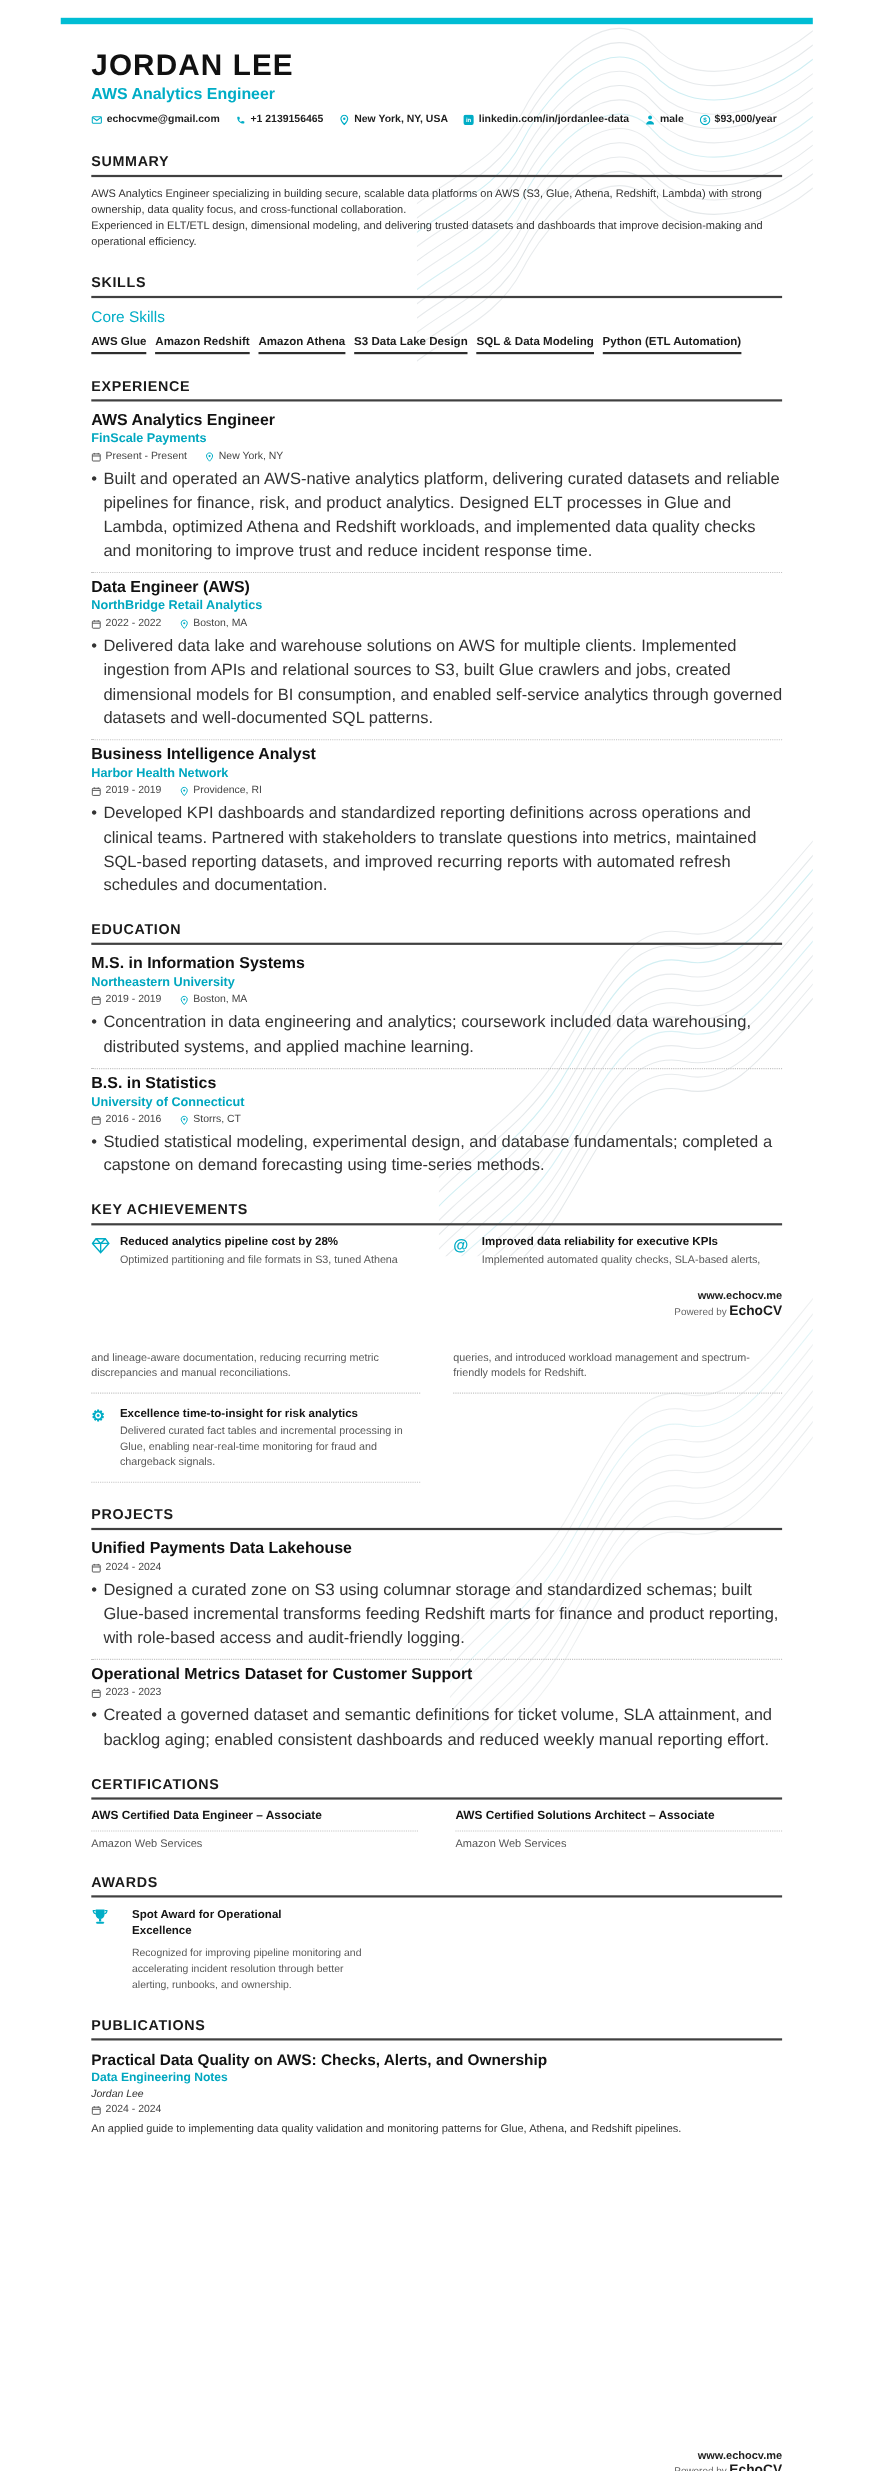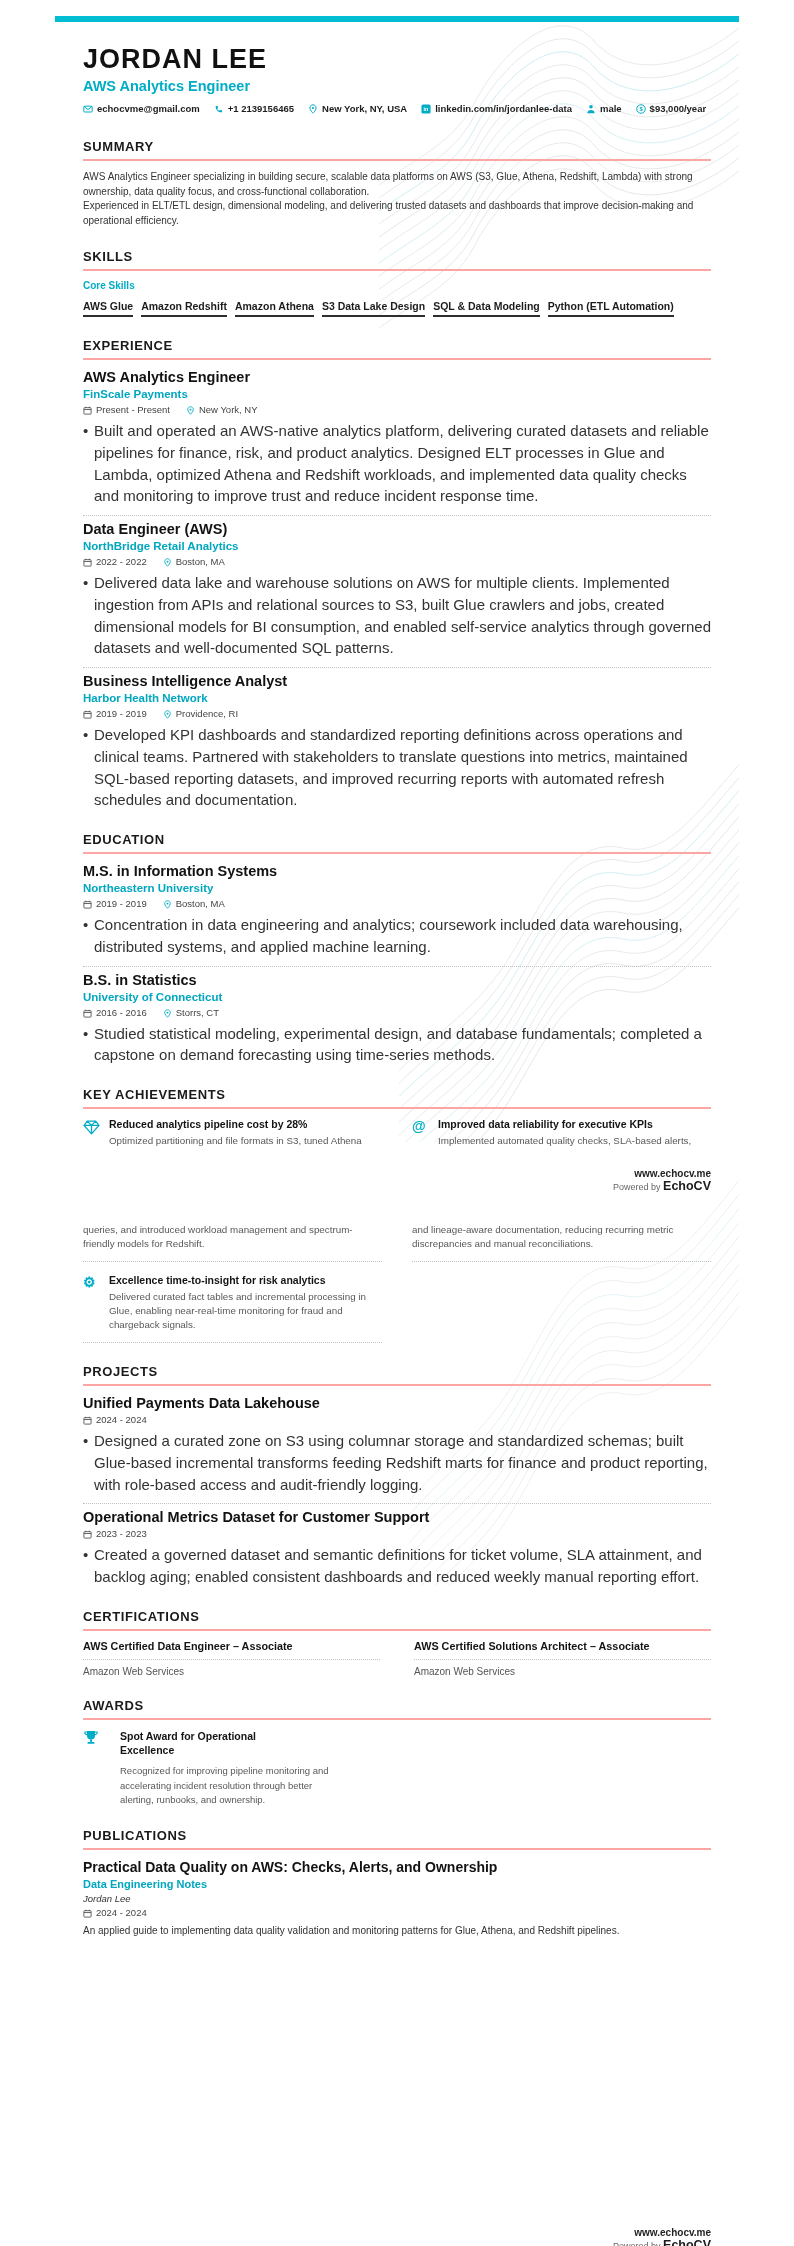--- a/index.html
+++ b/index.html
@@ -20,26 +20,26 @@
   h1.name { font-size:27px; font-weight:800; letter-spacing:1px; color:#111; margin:22px 0 3px; }
   .job-title { color:#00adc6; font-size:14.5px; font-weight:700; margin-bottom:9px; }
   .contacts { display:flex; flex-wrap:wrap; gap:4px 14px; align-items:center; margin-bottom:4px; }
   .contact { display:inline-flex; align-items:center; gap:4px; font-size:9.5px; font-weight:700; color:#1d1d1d; }
   .cicon { width:10px; height:10px; color:#00adc6; flex:none; }
 
   
   .sec { margin-top:21px; }
   .sec-h {
     font-size:13px; font-weight:800; letter-spacing:.6px; color:#1a1a1a;
-    border-bottom:2px solid #fca5a5; padding-bottom:5px; margin-bottom:9px;
+    border-bottom:2px solid #404040; padding-bottom:5px; margin-bottom:9px;
   }
   .body { font-size:10px; color:#333; line-height:1.45; }
 
   
-  .skill-group-label { color:#00adc6; font-size:10px; font-weight:700; margin:2px 0 9px; }
+  .skill-group-label { color:#00adc6; font-size:14px; font-weight:400; margin:2px 0 9px; }
   .chips { display:flex; flex-wrap:wrap; gap:11px 8px; }
   .chip { font-size:10.5px; font-weight:700; color:#1c1c1c; border-bottom:2px solid #2e2e2e; padding-bottom:3px; }
 
   
   .xp-title { font-size:14.5px; font-weight:700; color:#121212; margin:5px 0 3px; }
   .xp-co { color:#00a7bf; font-size:11.5px; font-weight:700; margin-bottom:4px; }
   .meta { display:flex; gap:16px; align-items:center; margin-bottom:5px; }
   .meta-item { display:inline-flex; align-items:flex-end; gap:4px; font-size:9.5px; color:#444; }
   .micon { width:9px; height:9px; color:#555; flex:none; }
   .micon.pin { color:#00adc6; }
@@ -375,22 +375,22 @@
         </div>
       </div>
     </section>
 
     <div class="page-footer mid">
       <span class="site">www.echocv.me</span>
       <span class="powered"><span>Powered by</span> <b>EchoCV</b></span>
     </div>
 
     <div class="ach-grid">
+      <div class="ach-cont">and lineage-aware documentation, reducing recurring metric discrepancies and manual reconciliations.</div>
       <div class="ach-cont">queries, and introduced workload management and spectrum-friendly models for Redshift.</div>
-      <div class="ach-cont">and lineage-aware documentation, reducing recurring metric discrepancies and manual reconciliations.</div>
       <div class="ach with-sep">
         <span class="ach-icon">⚙</span>
         <div>
           <div class="ach-title">Excellence time-to-insight for risk analytics</div>
           <div class="ach-desc">Delivered curated fact tables and incremental processing in Glue, enabling near-real-time monitoring for fraud and chargeback signals.</div>
         </div>
       </div>
     </div>
 
     <section class="sec">

